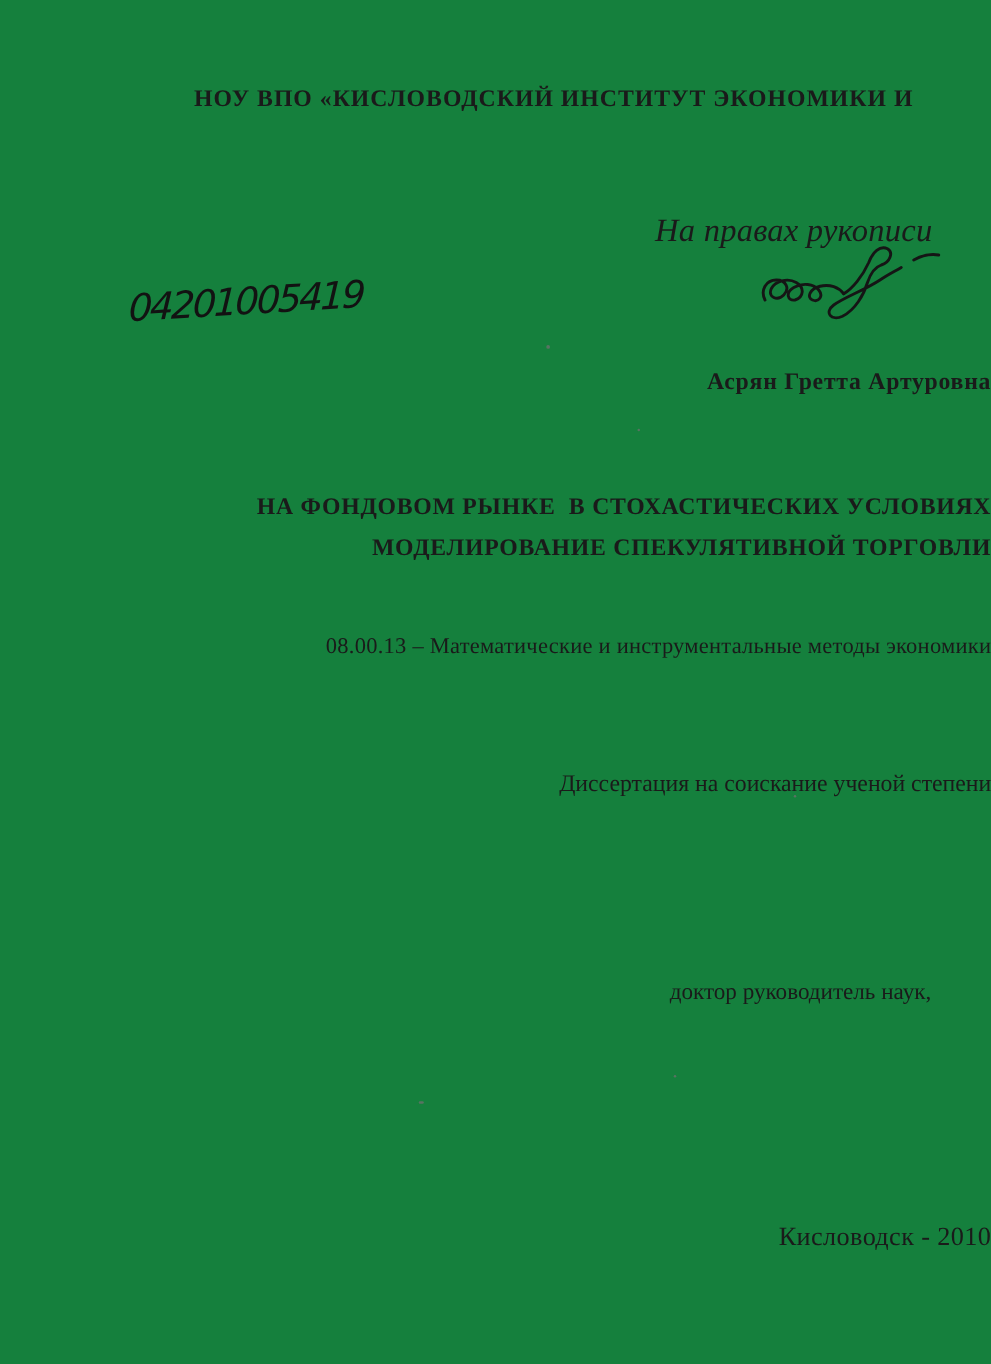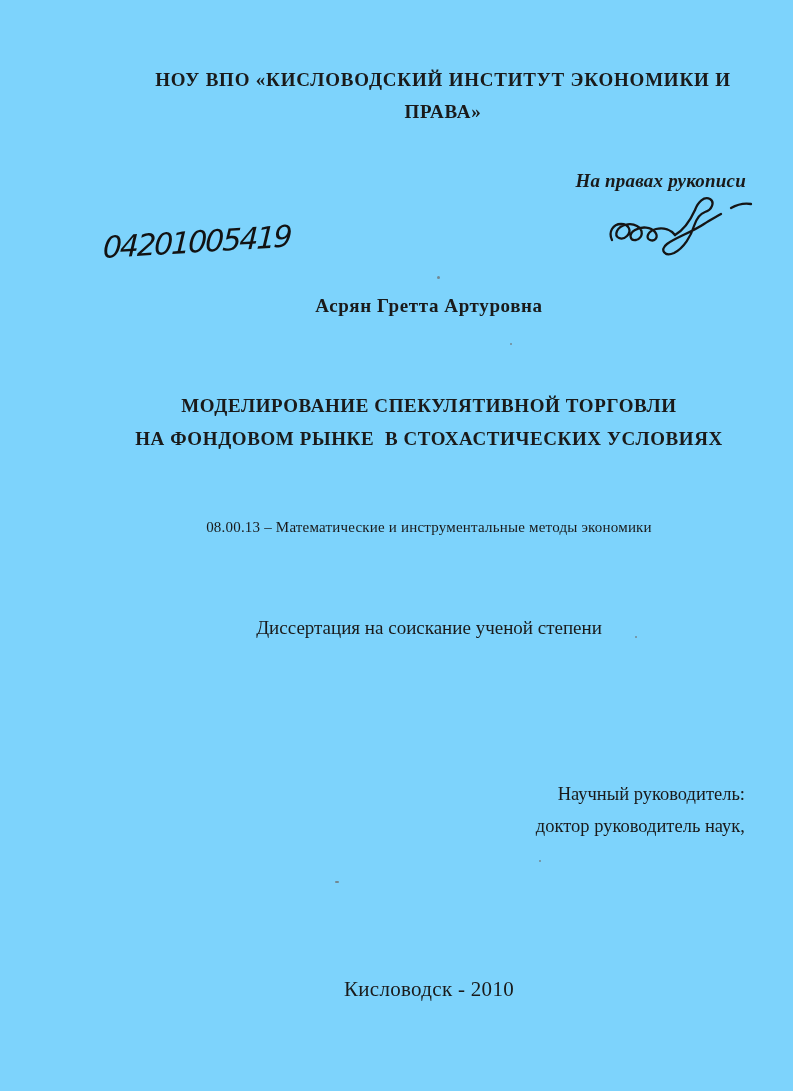--- a/index.html
+++ b/index.html
@@ -4,49 +4,48 @@
 <style>
   html, body {
     margin: 0;
     padding: 0;
     background: #ffffff;
   }
   .page {
     position: relative;
     width: 793px;
     height: 1091px;
-    background: #7dd3fc;
+    background: #15803d;
     overflow: hidden;
     font-family: "Liberation Serif", "DejaVu Serif", serif;
     color: #1a1a1a;
   }
   .abs { position: absolute; }
   .center-block {
     position: absolute;
     left: 65px;
     width: 728px;
-    text-align: center;
+    text-align: right;
   }
   .institution {
     top: 64px;
     left: 143px;
     width: 600px;
     text-align: center;
     font-weight: bold;
     font-size: 19px;
     line-height: 32px;
     letter-spacing: 0.8px;
   }
   .manuscript-note {
     top: 170px;
     right: 47px;
     font-style: italic;
-    font-size: 19px;
+    font-size: 26px;
     letter-spacing: 0.2px;
-    font-weight: bold;
   }
   .signature-wrap {
     top: 191px;
     left: 604px;
     width: 155px;
     height: 68px;
   }
   .reg-number {
     top: 230px;
     left: 103px;
@@ -66,22 +65,22 @@
   }
   .title-block {
     top: 389px;
     font-weight: bold;
     font-size: 19px;
     line-height: 33px;
     letter-spacing: 0.6px;
   }
   .title-block div { white-space: pre; }
   .specialty {
-    top: 519px;
-    font-size: 15px;
+    top: 506px;
+    font-size: 18px;
     letter-spacing: 0.2px;
   }
   .degree {
     top: 610px;
     font-size: 19px;
     line-height: 36px;
   }
   .supervisor {
     top: 779px;
     right: 48px;
@@ -103,21 +102,20 @@
     opacity: 0.75;
   }
 </style>
 </head>
 <body>
 
 <div class="page">
 
   <div class="abs institution">
     <div>НОУ ВПО «КИСЛОВОДСКИЙ ИНСТИТУТ ЭКОНОМИКИ И</div>
-    <div>ПРАВА»</div>
   </div>
 
   <div class="abs manuscript-note">На правах рукописи</div>
 
   <div class="abs signature-wrap">
     <svg width="155" height="68" viewBox="0 0 155 68" xmlns="http://www.w3.org/2000/svg" aria-hidden="true">
       <g fill="none" stroke="#151515" stroke-width="2.3" stroke-linecap="round" stroke-linejoin="round">
         <path d="M8,49
                  C4,41 9,33 17,33
                  C25,33 28,40 23,45
@@ -141,32 +139,31 @@
         <path d="M127,17 C134,13 141,12 147,13"></path>
       </g>
     </svg>
   </div>
 
   <div class="abs reg-number">04201005419</div>
 
   <div class="center-block author">Асрян Гретта Артуровна</div>
 
   <div class="center-block title-block">
+    <div>НА ФОНДОВОМ РЫНКЕ  В СТОХАСТИЧЕСКИХ УСЛОВИЯХ</div>
     <div>МОДЕЛИРОВАНИЕ СПЕКУЛЯТИВНОЙ ТОРГОВЛИ</div>
-    <div>НА ФОНДОВОМ РЫНКЕ  В СТОХАСТИЧЕСКИХ УСЛОВИЯХ</div>
   </div>
 
   <div class="center-block specialty">08.00.13 – Математические и инструментальные методы экономики</div>
 
   <div class="center-block degree">
     <div>Диссертация на соискание ученой степени</div>
   </div>
 
   <div class="abs supervisor">
-    <div>Научный руководитель:</div>
     <div>доктор руководитель наук,</div>
   </div>
 
   <div class="center-block city-year">Кисловодск - 2010</div>
 
   <div class="speck" style="left:437px; top:276px;"></div>
   <div class="speck" style="left:510px; top:343px; width:2px; height:2px;"></div>
   <div class="speck" style="left:635px; top:636px; width:2px; height:2px;"></div>
   <div class="speck" style="left:539px; top:860px; width:2px; height:2px;"></div>
   <div class="speck" style="left:335px; top:881px; width:4px; height:2px; border-radius:1px;"></div>

